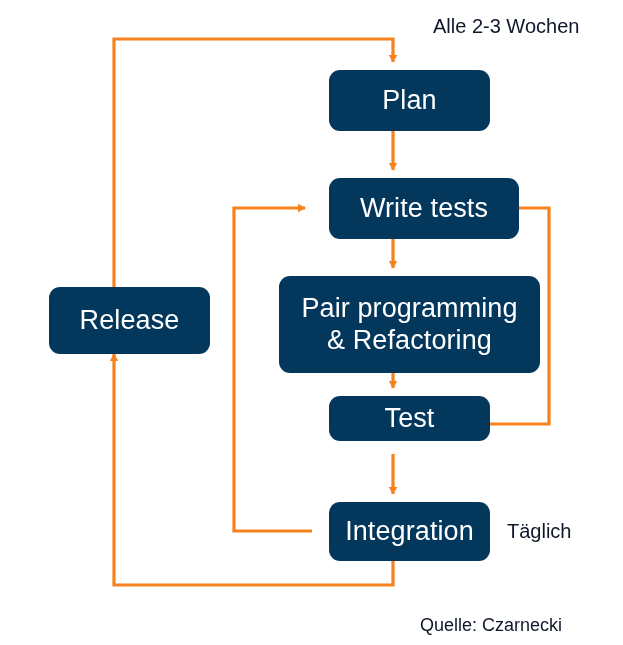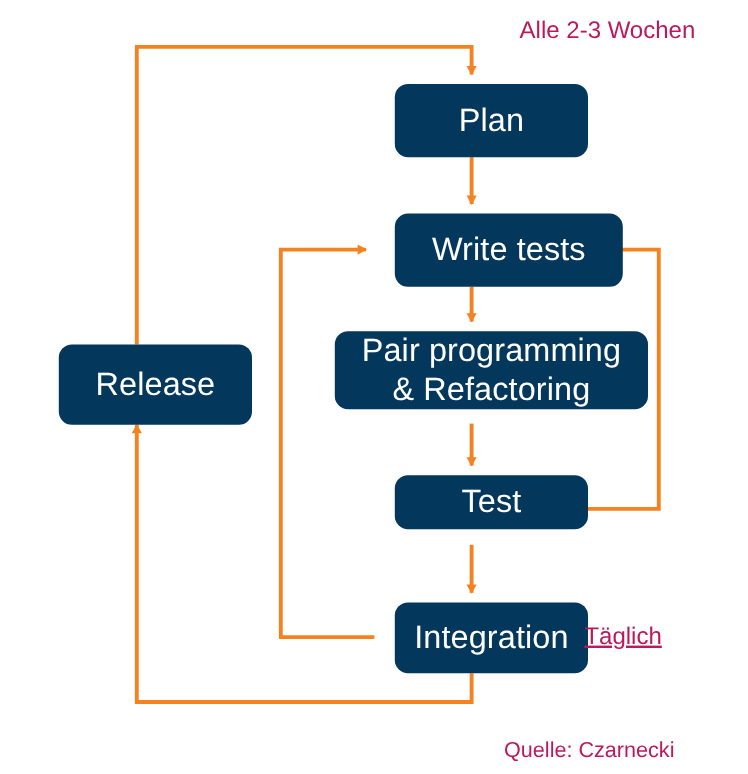--- a/index.html
+++ b/index.html
@@ -40,21 +40,21 @@
     box-sizing: border-box;
     padding: 2px 8px;
     margin-left: 16px;
   }
   .node.two-line {
     font-size: 27px;
     line-height: 1.17;
   }
   .caption {
     position: absolute;
-    color: #be185d;
+    color: #0f172a;
     font-family: "Liberation Sans", sans-serif;
     font-size: 20px;
     white-space: nowrap;
   }
   .caption.small {
     font-size: 18px;
   }
 </style>
 </head>
 <body>
@@ -99,42 +99,42 @@
   </svg>
 
   <div class="node" style="left:313px; top:70px; width:161px; height:61px;">
     <span>Plan</span>
   </div>
 
   <div class="node" style="left:313px; top:178px; width:190px; height:61px;">
     <span>Write tests</span>
   </div>
 
-  <div class="node two-line" style="left:263px; top:276px; width:261px; height:65px; flex-direction:column;">
+  <div class="node two-line" style="left:263px; top:276px; width:261px; height:97px; flex-direction:column;">
     <span>Pair programming</span>
     <span>&amp; Refactoring</span>
   </div>
 
   <div class="node" style="left:313px; top:396px; width:161px; height:45px;">
     <span>Test</span>
   </div>
 
   <div class="node" style="left:313px; top:502px; width:161px; height:59px;">
     <span>Integration</span>
   </div>
 
   <div class="node" style="left:33px; top:287px; width:161px; height:67px;">
     <span>Release</span>
   </div>
 
   <div class="caption" style="left:433px; top:15px;">
     <span>Alle 2-3 Wochen</span>
   </div>
 
-  <div class="caption" style="left:487px; top:520px;text-decoration:underline;">
+  <div class="caption" style="left:507px; top:520px;">
     <span>Täglich</span>
   </div>
 
   <div class="caption small" style="left:420px; top:615px;">
     <span>Quelle: Czarnecki</span>
   </div>
 
 </div>
 
 </body></html>

